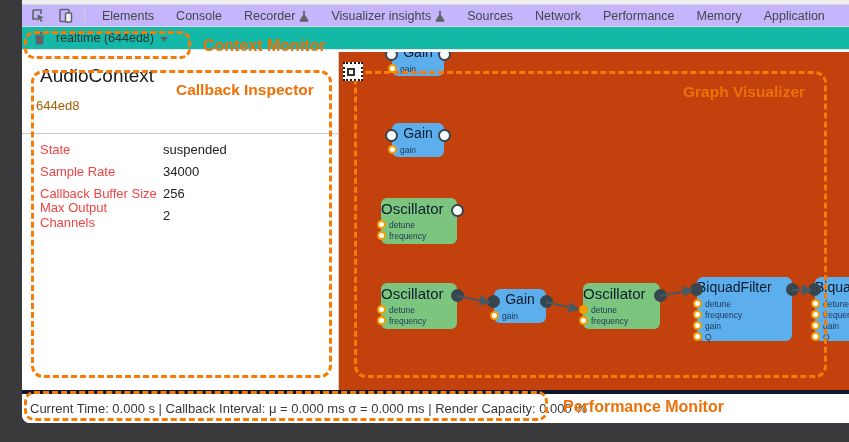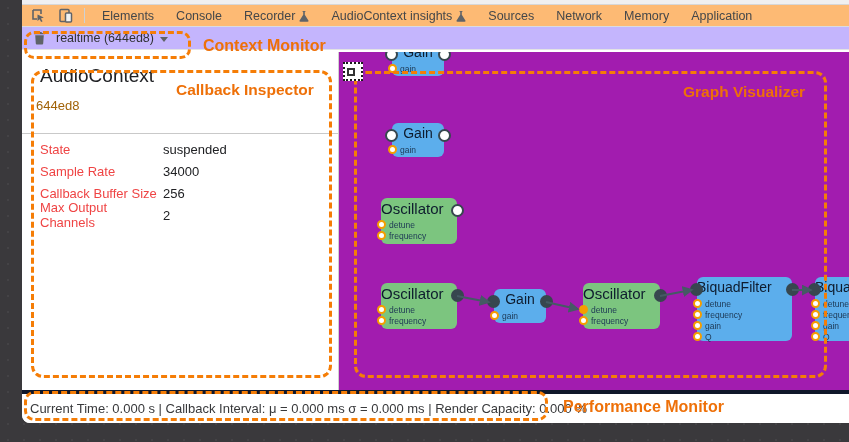--- a/index.html
+++ b/index.html
@@ -9,36 +9,36 @@
   .screen { position:relative; width:849px; height:442px; overflow:hidden;
     background:#3a393c;
     background-image: radial-gradient(rgba(255,255,255,0.05) 1px, transparent 1.2px);
     background-size: 16px 16px; }
 
   
   .window { position:absolute; left:22px; top:0; width:827px; height:423px;
     background:#fff; border-bottom-left-radius:8px; overflow:hidden; }
 
   .topstrip { height:5px; background:#f0f0f1; border-bottom:1px solid #d6d7d8; }
-  .tabbar { height:22px; background:#fdba74; border-bottom:1px solid #dadce0;
+  .tabbar { height:22px; background:#c4b5fd; border-bottom:1px solid #dadce0;
     display:flex; align-items:center; padding-left:8px; white-space:nowrap; overflow:hidden; }
   .tb-icon { width:17px; height:17px; display:flex; align-items:center; justify-content:center; margin-right:10px; }
   .tb-sep { width:1px; height:15px; background:#cdd1d5; margin:0 6px 0 0; }
   .tab { padding:0 11px; font-size:12.5px; color:#44474a; display:flex; align-items:center; gap:4px; height:22px; }
   .flask { margin-top:1px; }
 
-  .toolbar { height:23px; background:#c4b5fd; border-bottom:1px solid #e2e3e4;
+  .toolbar { height:23px; background:#14b8a6; border-bottom:1px solid #e2e3e4;
     display:flex; align-items:center; padding-left:11px; }
   .ctx-text { font-size:12.5px; color:#303134; margin-left:10px; }
   .caret { margin-left:6px; margin-top:2px; }
 
   .content { position:absolute; left:0; top:52px; width:827px; height:338px; display:flex; }
   .left-panel { position:relative; width:316px; height:100%; background:#fff; }
   .v-divider { width:1px; height:100%; background:#d0d0d0; }
-  .graph { position:relative; width:510px; height:100%; background:#a21caf; overflow:hidden; }
+  .graph { position:relative; width:510px; height:100%; background:#c2410c; overflow:hidden; }
 
   
   .pi-title { position:absolute; left:18px; top:13px; font-size:19px; color:#202124; }
   .pi-id { position:absolute; left:14px; top:46px; font-size:13px; color:#a16207; }
   .pi-divider { position:absolute; left:0; top:81px; width:316px; height:1px; background:#c9c9c9; }
   .props { position:absolute; left:18px; top:86px; width:290px; }
   .prow { display:flex; height:22px; align-items:center; font-size:13px; }
   .plab { width:123px; color:#ef4444; }
   .pval { color:#202124; }
 
@@ -114,32 +114,35 @@
         </div>
       <div class="tab">
           <span>Recorder</span>
           <span class="flask">
             <svg width="10" height="12" viewBox="0 0 10 12">
               <path d="M3.5 1 h3 v0.8 h-0.7 v3 L9.4 10.4 A1 1 0 0 1 8.5 11.8 H1.5 A1 1 0 0 1 0.6 10.4 L4.2 4.8 v-3 h-0.7 Z" fill="#5f6368"></path>
             </svg>
           </span>
         </div>
       <div class="tab">
-          <span>AudioContext insights</span>
+          <span>Visualizer insights</span>
           <span class="flask">
             <svg width="10" height="12" viewBox="0 0 10 12">
               <path d="M3.5 1 h3 v0.8 h-0.7 v3 L9.4 10.4 A1 1 0 0 1 8.5 11.8 H1.5 A1 1 0 0 1 0.6 10.4 L4.2 4.8 v-3 h-0.7 Z" fill="#5f6368"></path>
             </svg>
           </span>
         </div>
       <div class="tab">
           <span>Sources</span>
         </div>
       <div class="tab">
           <span>Network</span>
+        </div>
+      <div class="tab">
+          <span>Performance</span>
         </div>
       <div class="tab">
           <span>Memory</span>
         </div>
       <div class="tab">
           <span>Application</span>
         </div>
     </div>
 
     <div class="toolbar">

